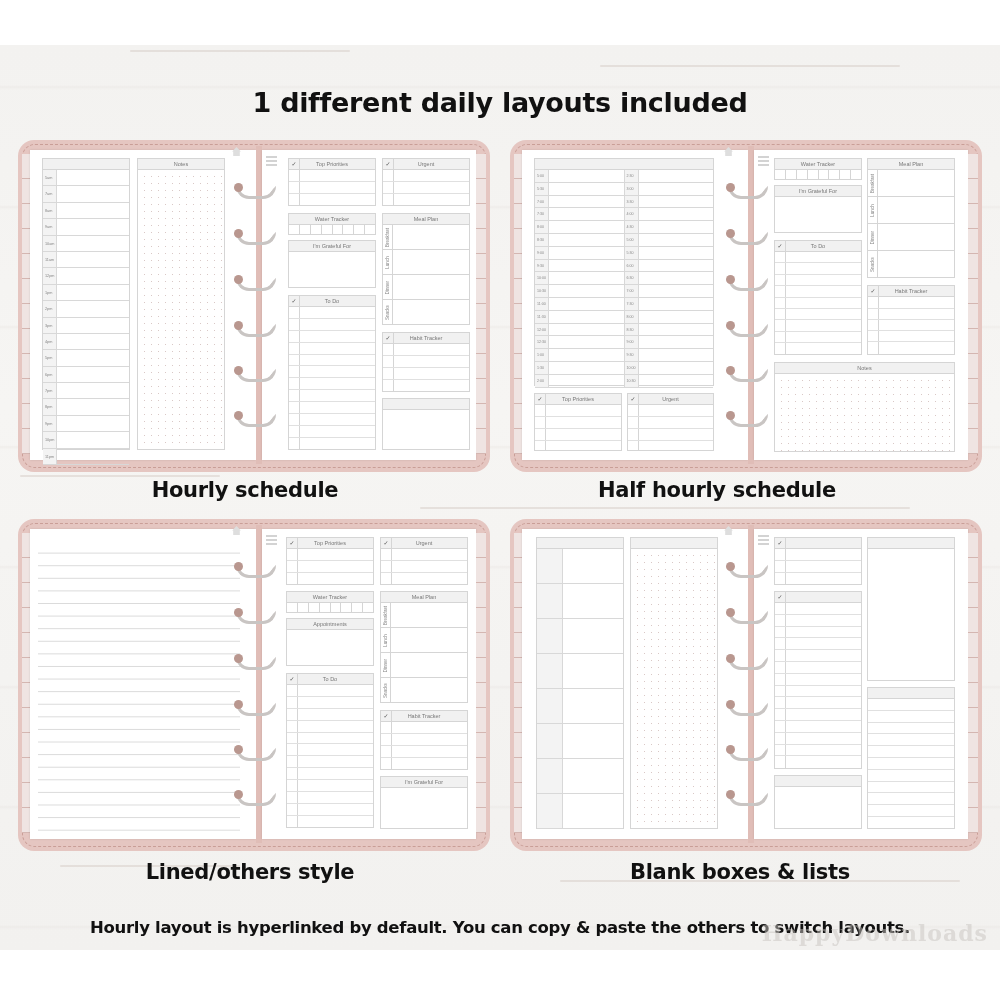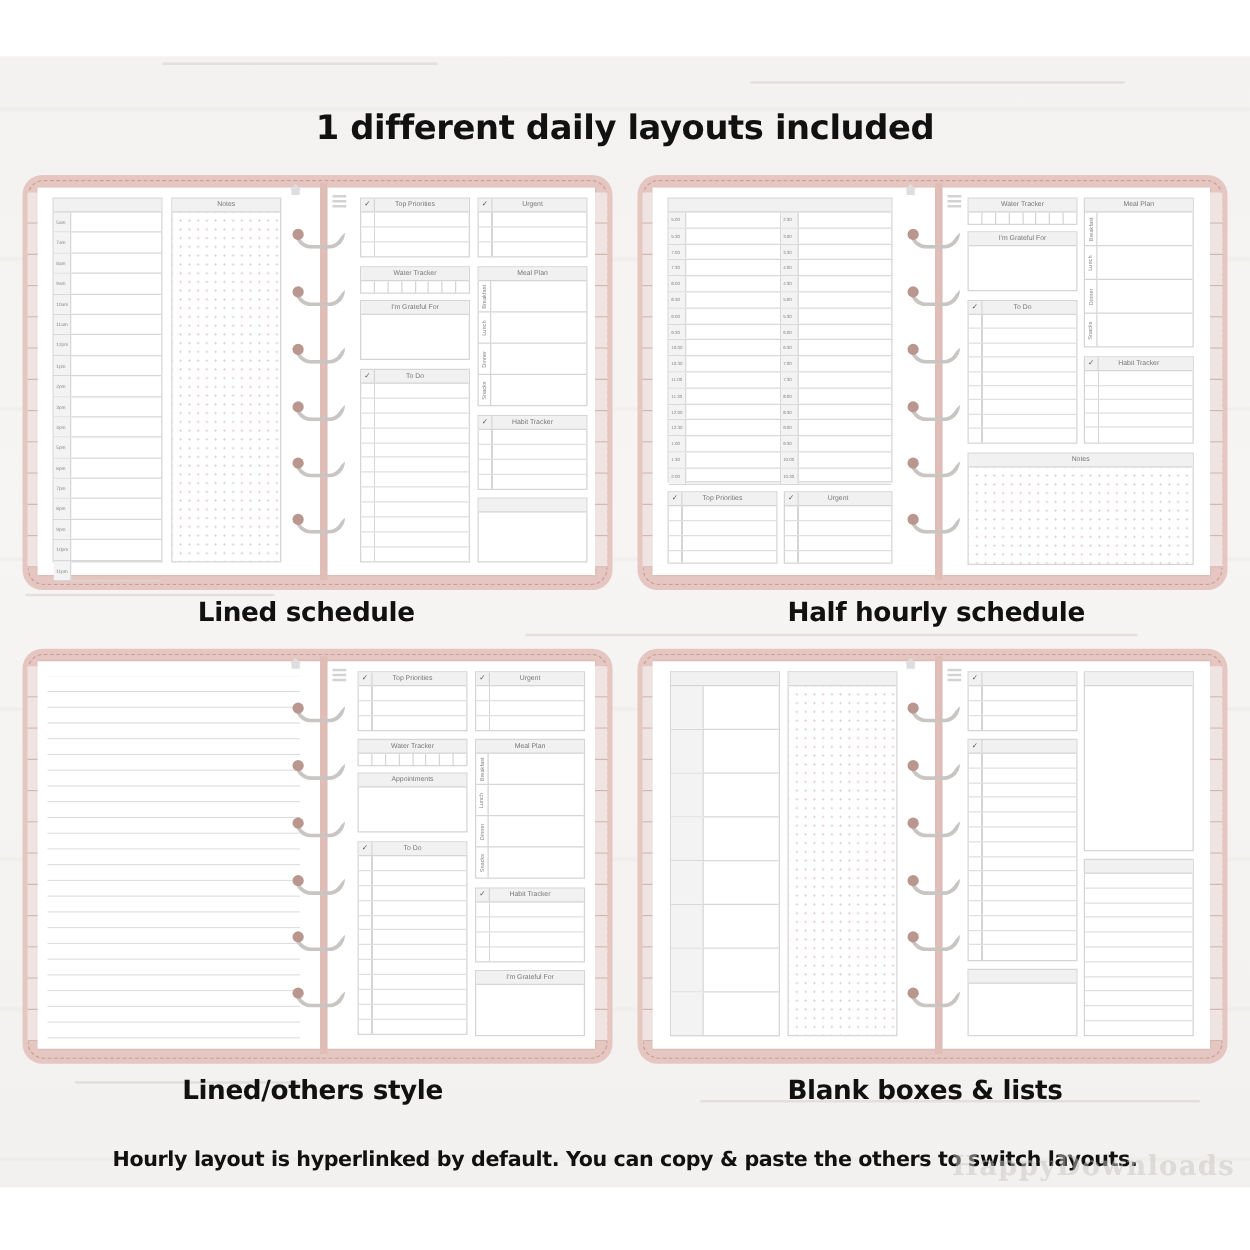--- a/index.html
+++ b/index.html
@@ -295,21 +295,21 @@
       <div class="tab"></div>
       <div class="tab"></div>
   </div>
   <div class="ring" style="top:46px;"></div>
   <div class="ring" style="top:92px;"></div>
   <div class="ring" style="top:138px;"></div>
   <div class="ring" style="top:184px;"></div>
   <div class="ring" style="top:229px;"></div>
   <div class="ring" style="top:274px;"></div>
 </div>
-<div class="caption" style="left:10px;top:478px;">Lined schedule</div>
+<div class="caption" style="left:10px;top:478px;">Hourly schedule</div>
 
 <div class="planner" style="left:510px;top:140px;">
   <div class="tabs-left">
       <div class="tab"></div>
       <div class="tab"></div>
       <div class="tab"></div>
       <div class="tab"></div>
       <div class="tab"></div>
       <div class="tab"></div>
       <div class="tab"></div>
@@ -533,21 +533,21 @@
       <div class="tab"></div>
       <div class="tab"></div>
     </div>
   <div class="ring" style="top:46px;"></div>
   <div class="ring" style="top:92px;"></div>
   <div class="ring" style="top:138px;"></div>
   <div class="ring" style="top:184px;"></div>
   <div class="ring" style="top:229px;"></div>
   <div class="ring" style="top:274px;"></div>
 </div>
-<div class="caption" style="left:514px;top:478px;">Half hourly schedule</div>
+<div class="caption" style="left:482px;top:478px;">Half hourly schedule</div>
 
 <div class="planner" style="left:18px;top:519px;">
   <div class="tabs-left">
       <div class="tab"></div>
       <div class="tab"></div>
       <div class="tab"></div>
       <div class="tab"></div>
       <div class="tab"></div>
       <div class="tab"></div>
       <div class="tab"></div>

